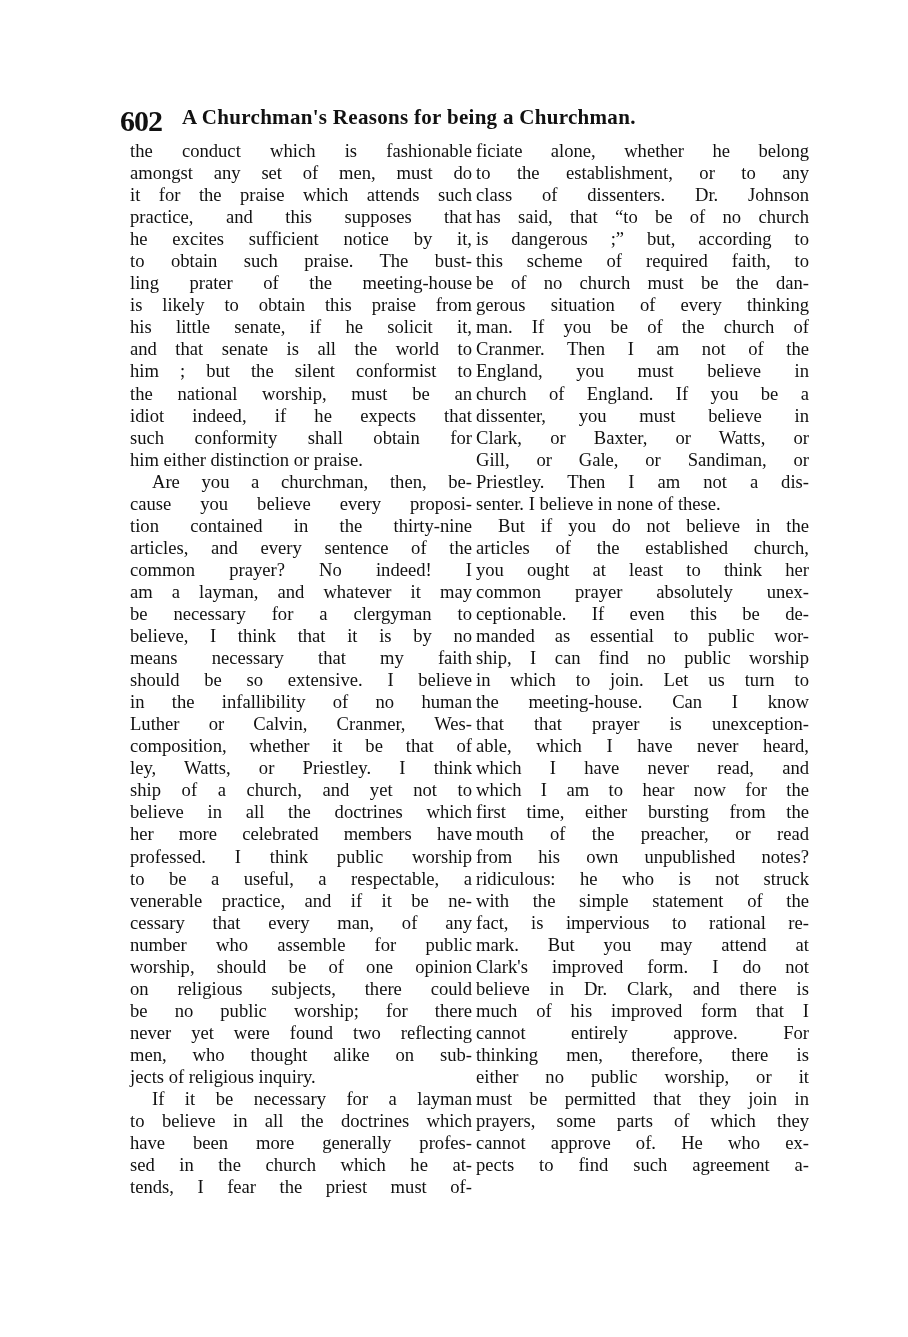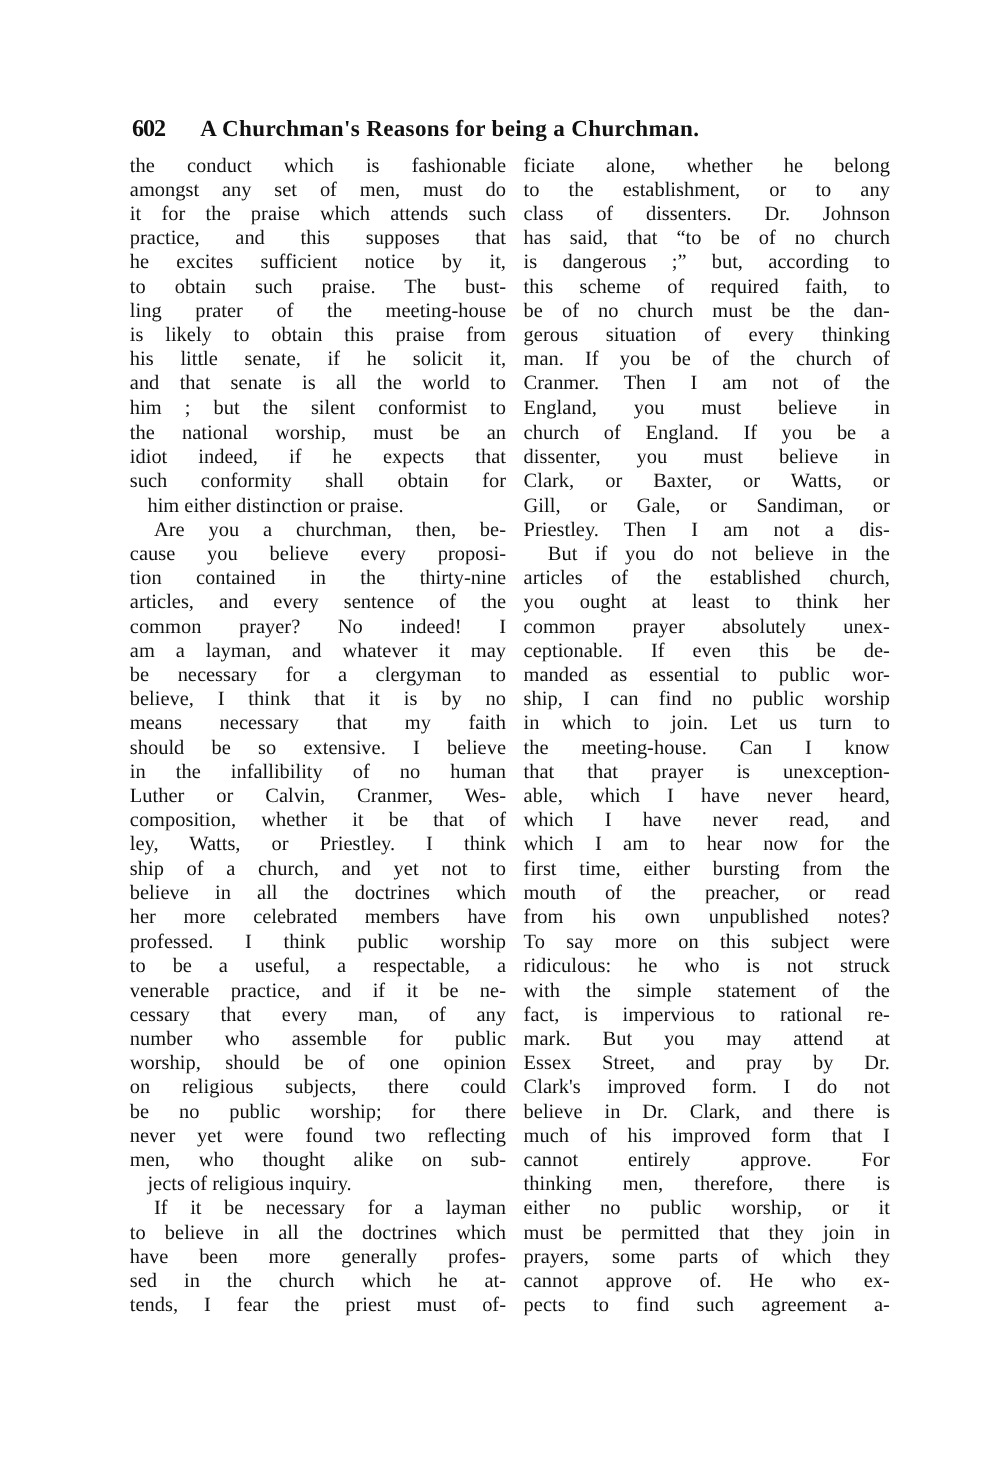--- a/index.html
+++ b/index.html
@@ -1,27 +1,27 @@
 <!DOCTYPE html>
 <html><head>
 <meta charset="utf-8">
 <style>
   html, body { margin: 0; padding: 0; background: #ffffff; }
   body { width: 908px; height: 1337px; position: relative; overflow: hidden;
          font-family: "Liberation Serif", "DejaVu Serif", serif; color: #111; }
   .page { position: absolute; left: 0; top: 0; width: 908px; height: 1337px; }
   .running-head { position: absolute; left: 120px; top: 104px; width: 690px; height: 30px; }
-  .page-number { position: absolute; left: 0; top: 0; font-size: 22px; font-weight: bold; letter-spacing: -1px; }
+  .page-number { position: absolute; left: 0; top: 0; font-size: 30px; font-weight: bold; letter-spacing: -1px; }
   .head-title { position: absolute; left: 62px; top: 1px; font-size: 21px; font-weight: bold; letter-spacing: 0.3px; white-space: nowrap; }
   .column { position: absolute; top: 140px; }
-  .col-left { left: 118px; width: 342px; }
+  .col-left { left: 130px; width: 342px; }
   .col-right { left: 476px; width: 333px; }
   .line { height: 22.05px; line-height: 22px; font-size: 18.6px; white-space: nowrap;
           text-align: justify; text-align-last: justify; overflow: visible; }
-  .line.last { text-align-last: left; margin-left: 16px; }
+  .line.last { text-align-last: left; }
   .line.indent { padding-left: 22px; }
 </style>
 </head>
 <body>
 
 <div class="page">
   <div class="running-head">
     <span class="page-number">602</span>
     <span class="head-title">A Churchman's Reasons for being a Churchman.</span>
   </div>
@@ -86,42 +86,41 @@
       <div class="line">be of no church must be the dan-</div>
       <div class="line">gerous situation of every thinking</div>
       <div class="line">man. If you be of the church of</div>
       <div class="line">Cranmer. Then I am not of the</div>
       <div class="line">England, you must believe in</div>
       <div class="line">church of England. If you be a</div>
       <div class="line">dissenter, you must believe in</div>
       <div class="line">Clark, or Baxter, or Watts, or</div>
       <div class="line">Gill, or Gale, or Sandiman, or</div>
       <div class="line">Priestley. Then I am not a dis-</div>
+      <div class="line last">senter. I believe in none of these.</div>
       <div class="line indent">But if you do not believe in the</div>
       <div class="line">articles of the established church,</div>
       <div class="line">you ought at least to think her</div>
       <div class="line">common prayer absolutely unex-</div>
       <div class="line">ceptionable. If even this be de-</div>
       <div class="line">manded as essential to public wor-</div>
       <div class="line">ship, I can find no public worship</div>
       <div class="line">in which to join. Let us turn to</div>
       <div class="line">the meeting-house. Can I know</div>
       <div class="line">that that prayer is unexception-</div>
       <div class="line">able, which I have never heard,</div>
       <div class="line">which I have never read, and</div>
       <div class="line">which I am to hear now for the</div>
       <div class="line">first time, either bursting from the</div>
       <div class="line">mouth of the preacher, or read</div>
       <div class="line">from his own unpublished notes?</div>
-      <div class="line">To say more on this subject were</div>
       <div class="line">ridiculous: he who is not struck</div>
       <div class="line">with the simple statement of the</div>
       <div class="line">fact, is impervious to rational re-</div>
       <div class="line">mark. But you may attend at</div>
-      <div class="line">Essex Street, and pray by Dr.</div>
       <div class="line">Clark's improved form. I do not</div>
       <div class="line">believe in Dr. Clark, and there is</div>
       <div class="line">much of his improved form that I</div>
       <div class="line">cannot entirely approve. For</div>
       <div class="line">thinking men, therefore, there is</div>
       <div class="line">either no public worship, or it</div>
       <div class="line">must be permitted that they join in</div>
       <div class="line">prayers, some parts of which they</div>
       <div class="line">cannot approve of. He who ex-</div>
       <div class="line">pects to find such agreement a-</div>

